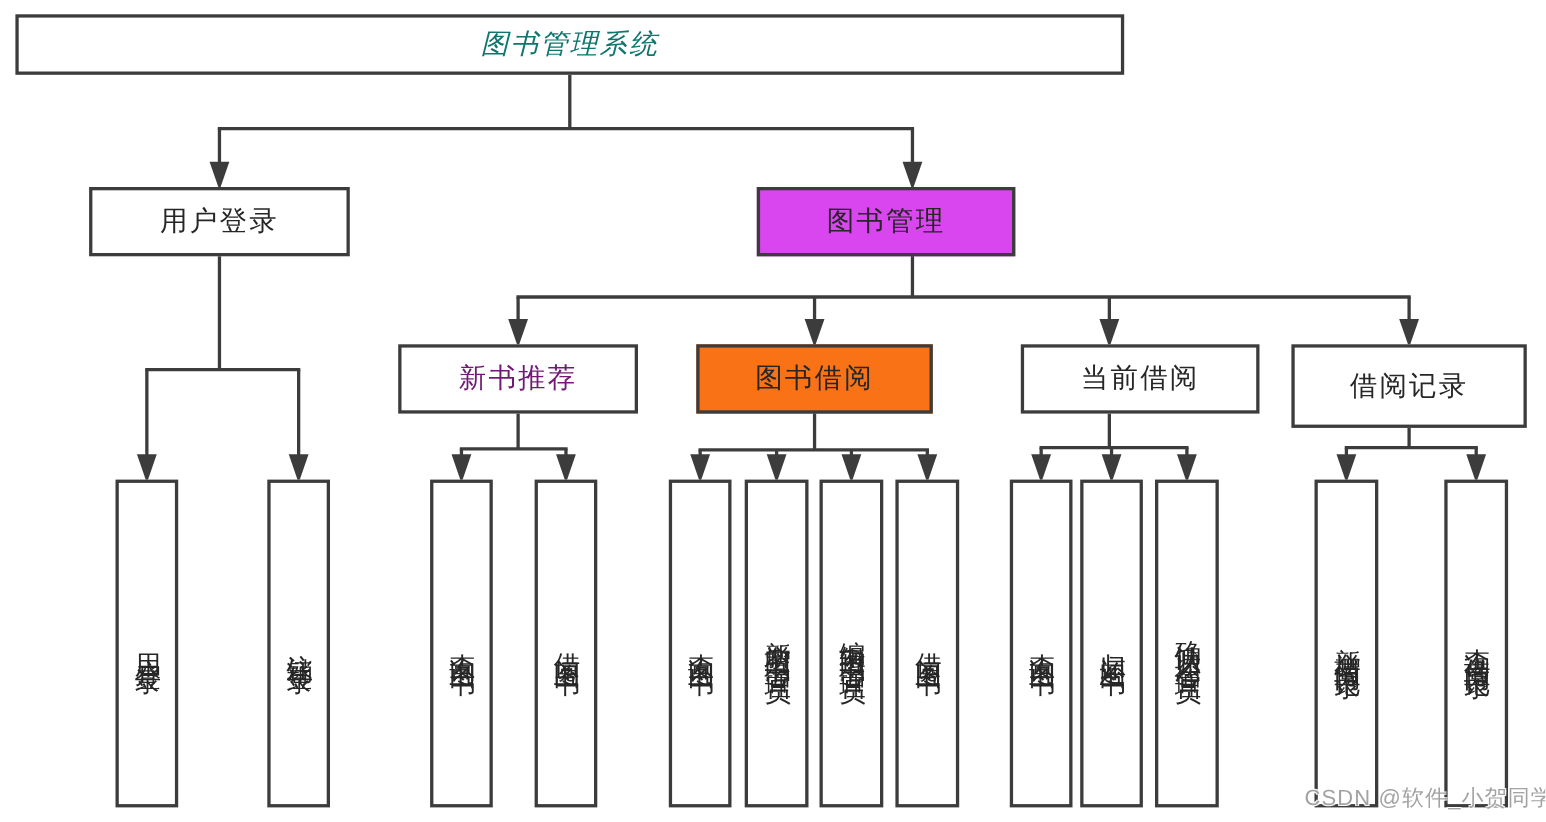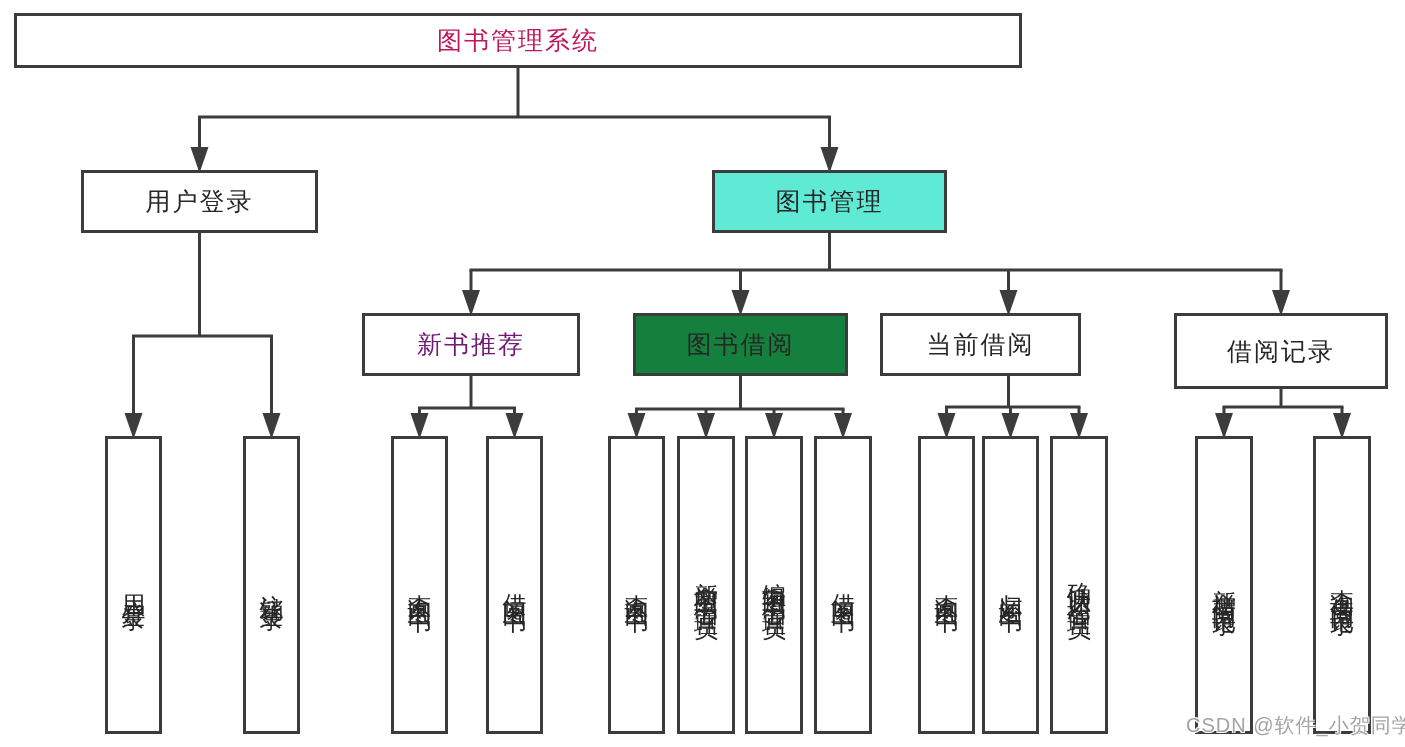--- a/index.html
+++ b/index.html
@@ -114,35 +114,35 @@
       <polygon points="1079,439 1070,413 1088,413" fill="#3c3c3c"></polygon>
       <line x1="1281" y1="374" x2="1281" y2="407" stroke="#3c3c3c" stroke-width="3"></line>
       <line x1="1222.5" y1="407" x2="1343.5" y2="407" stroke="#3c3c3c" stroke-width="3"></line>
       <line x1="1224" y1="407" x2="1224" y2="414" stroke="#3c3c3c" stroke-width="3"></line>
       <polygon points="1224,439 1215,413 1233,413" fill="#3c3c3c"></polygon>
       <line x1="1342" y1="407" x2="1342" y2="414" stroke="#3c3c3c" stroke-width="3"></line>
       <polygon points="1342,439 1333,413 1351,413" fill="#3c3c3c"></polygon>
     </svg>
   <div id="nodes">
       <div class="node" style="left: 14px; top: 13px; width: 1008px; height: 55px; border-color: rgb(60, 60, 60); background: rgb(255, 255, 255);">
-        <span class="lbl-h" style="color: #be185d;">图书管理系统</span>
+        <span class="lbl-h" style="color: #0f766e; font-style: italic;">图书管理系统</span>
       </div>
       <div class="node" style="left: 81px; top: 170px; width: 237px; height: 63px; border-color: rgb(60, 60, 60); background: rgb(255, 255, 255);">
         <span class="lbl-h" style="color: rgb(38, 38, 38);">用户登录</span>
       </div>
-      <div class="node" style="left: 712px; top: 170px; width: 235px; height: 63px; border-color: rgb(60, 60, 60); background: #5eead4;">
+      <div class="node" style="left: 688px; top: 170px; width: 235px; height: 63px; border-color: rgb(60, 60, 60); background: #d946ef;">
         <span class="lbl-h" style="color: rgb(38, 38, 38);">图书管理</span>
       </div>
       <div class="node" style="left: 362px; top: 313px; width: 218px; height: 63px; border-color: rgb(60, 60, 60); background: rgb(255, 255, 255);">
         <span class="lbl-h" style="color: #701a75;">新书推荐</span>
       </div>
-      <div class="node" style="left: 633px; top: 313px; width: 215px; height: 63px; border-color: rgb(60, 60, 60); background: #15803d;">
+      <div class="node" style="left: 633px; top: 313px; width: 215px; height: 63px; border-color: rgb(60, 60, 60); background: #f97316;">
         <span class="lbl-h" style="color: rgb(38, 38, 38);">图书借阅</span>
       </div>
-      <div class="node" style="left: 880px; top: 313px; width: 201px; height: 63px; border-color: rgb(60, 60, 60); background: rgb(255, 255, 255); justify-content: center;">
+      <div class="node" style="left: 928px; top: 313px; width: 217px; height: 63px; border-color: rgb(60, 60, 60); background: rgb(255, 255, 255); justify-content: center;">
         <span class="lbl-h" style="color: rgb(38, 38, 38);">当前借阅</span>
       </div>
       <div class="node" style="left: 1174px; top: 313px; width: 214px; height: 76px; border-color: rgb(60, 60, 60); background: rgb(255, 255, 255);">
         <span class="lbl-h" style="color: rgb(38, 38, 38);">借阅记录</span>
       </div>
       <div class="node" style="left: 105px; top: 436px; width: 57px; height: 298px; border-color: rgb(60, 60, 60); background: rgb(255, 255, 255);">
         <span class="lbl-v" style="color: rgb(38, 38, 38);">用户登录</span>
       </div>
       <div class="node" style="left: 243px; top: 436px; width: 57px; height: 298px; border-color: rgb(60, 60, 60); background: rgb(255, 255, 255);">
         <span class="lbl-v" style="color: rgb(38, 38, 38);">注销登录</span>

